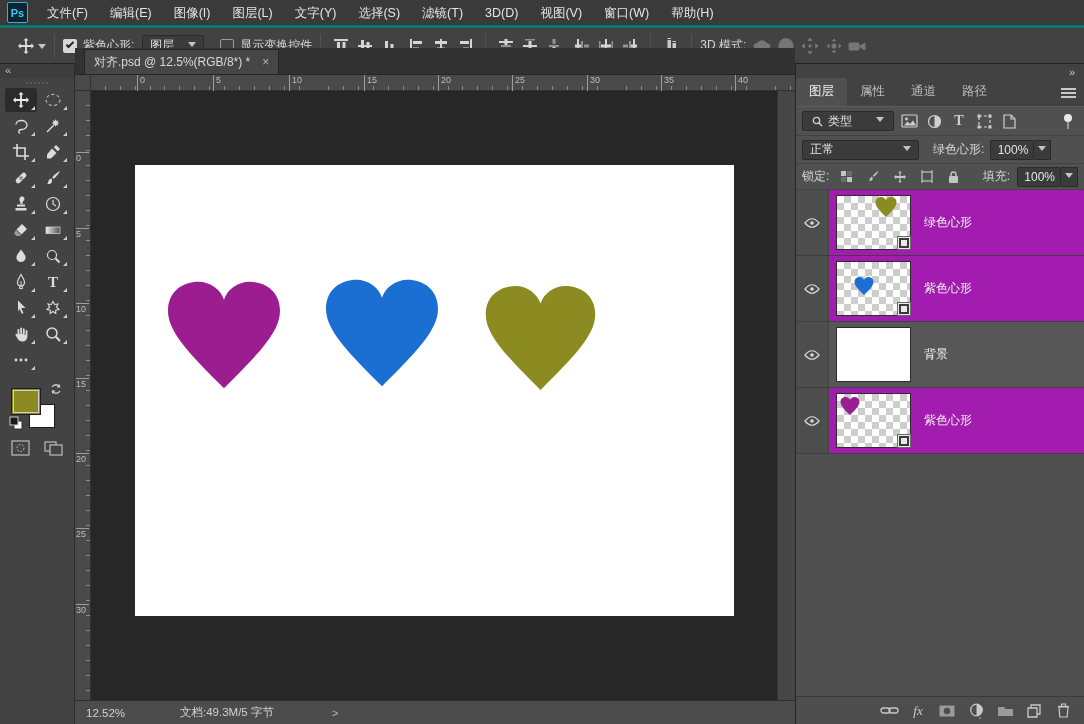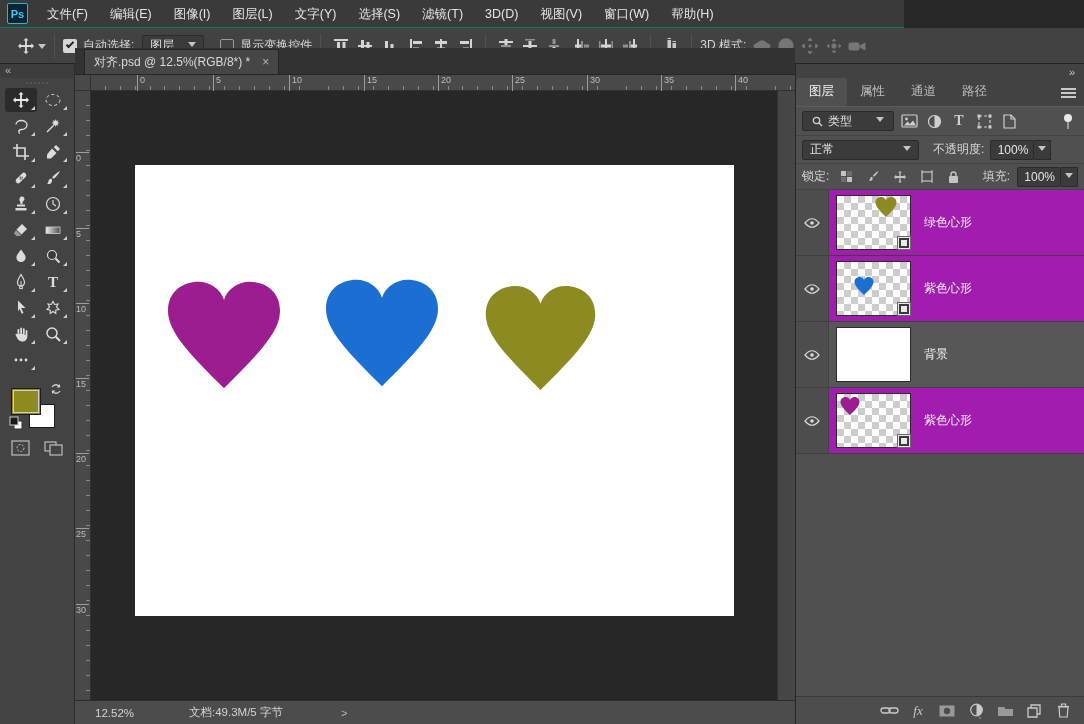--- a/index.html
+++ b/index.html
@@ -1,21 +1,21 @@
 <!DOCTYPE html>
 <html><head>
 <meta charset="utf-8">
 <style>
   *{box-sizing:border-box;margin:0;padding:0}
   html,body{width:1084px;height:724px}
   body{position:relative;background:#282828;font-family:"Liberation Sans","DejaVu Sans",sans-serif;font-size:12px;color:#dcdcdc;overflow:hidden}
   svg{display:block}
 
   
-  .menubar{position:absolute;left:0;top:0;width:904px;height:28px;background:#3a3a3a;border-bottom:1px solid #0f766e;display:flex;align-items:center}
+  .menubar{position:absolute;left:0;top:0;width:1084px;height:28px;background:#3a3a3a;border-bottom:3px solid #0f766e;display:flex;align-items:center}
   .pslogo{width:21px;height:21px;margin:0 8px 0 7px;background:#0c2533;border:1px solid #2fb2d9;color:#3fc6ef;font-size:11px;font-weight:bold;display:flex;align-items:center;justify-content:center;border-radius:2px}
   .menu-item{padding:0 11px;height:28px;line-height:28px;color:#e4e4e4;font-size:12.5px;cursor:default}
 
   
   .optionsbar{position:absolute;left:0;top:28px;width:1084px;height:36px;background:#424242;border-bottom:1px solid #232323;display:flex;align-items:center}
   .osep{width:1px;height:24px;background:#2f2f2f;border-right:1px solid #525252;margin:0 8px}
   .tri{width:0;height:0;border:4px solid transparent;border-top:5px solid #c4c4c4;margin-top:5px}
   .cbx{width:14px;height:14px;border-radius:2px;display:inline-flex;align-items:center;justify-content:center;margin-right:6px}
   .cbx.on{background:#d6d6d6}
   .cbx.off{border:1px solid #9b9b9b;background:transparent}
@@ -53,21 +53,21 @@
   .hticks{position:absolute;left:0;right:0;bottom:0;height:4px;background:repeating-linear-gradient(90deg,transparent 0 13.9px,#8a8a8a 13.9px 14.9px)}
   .hnum{position:absolute;top:0;height:16px;border-left:1px solid #9d9d9d;padding-left:2px;font-size:9px;color:#bdbdbd;line-height:11px}
   .vruler{position:absolute;left:0;top:16px;bottom:0;width:16px;background:#494949;border-right:1px solid #303030}
   .vticks{position:absolute;top:0;bottom:0;right:0;width:4px;background:repeating-linear-gradient(180deg,transparent 0 14px,#8a8a8a 14px 15px)}
   .vnum{position:absolute;left:1px;width:13px;border-top:1px solid #9d9d9d;padding-top:1px;font-size:9px;color:#bdbdbd;word-break:break-all;line-height:8px}
   .viewport{position:absolute;left:16px;top:16px;right:18px;bottom:0;background:#272727}
   .rightstrip{position:absolute;right:0;top:16px;bottom:0;width:18px;background:#464646;border-left:1px solid #333}
   .canvas{position:absolute;left:44px;top:74px;width:599px;height:451px;background:#ffffff}
   .heart{position:absolute}
   .statusbar{height:24px;background:#4c4c4c;border-top:1px solid #2d2d2d;display:flex;align-items:center;color:#d2d2d2;font-size:11.5px}
-  .zoomfield{margin-left:20px;width:72px}
+  .zoomfield{margin-left:11px;width:72px}
   .docinfo{margin-left:22px}
   .statchev{margin-left:58px;color:#b9b9b9;font-size:11px}
 
   
   .dock{position:absolute;right:0;top:64px;width:289px;bottom:0;background:#4a4a4a;border-left:1px solid #262626;display:flex;flex-direction:column}
   .dockhead{height:16px;background:#424242;display:flex;justify-content:flex-end;align-items:center;padding-right:9px;color:#c9c9c9;font-size:11px}
   .paneltabs{height:26px;background:#424242;display:flex;align-items:flex-end;position:relative}
   .ptab{padding:5px 13px 6px;color:#bfbfbf;font-size:12.5px}
   .ptab.active{background:#505050;color:#f0f0f0;border-radius:2px 2px 0 0}
   .burger{position:absolute;right:8px;top:8px;width:15px;height:10px;border-top:2px solid #c9c9c9;border-bottom:2px solid #c9c9c9}
@@ -120,21 +120,21 @@
   <span class="ico" style="margin-left:14px">
     <svg width="18" height="18" viewBox="0 0 18 18" fill="#dcdcdc">
         <path d="M9 1l2.6 2.6h-1.7V8h4.4V6.3L17 9l-2.7 2.7V10H9.9v4.4h1.7L9 17l-2.6-2.6h1.7V10H3.7v1.7L1 9l2.7-2.7v1.7h4.4V3.6H6.4z"></path>
       </svg>
   </span>
   <span class="tri"></span>
   <span class="osep"></span>
   <span class="cbx on">
       <i class="checkmark"></i>
     </span>
-  <span class="plabel">自动选择:</span>
+  <span class="plabel">紫色心形:</span>
   <span class="field" style="width:62px;margin-left:8px;justify-content:space-between">
     <span>图层</span>
       <span class="tri" style="margin-top:1px"></span>
   </span>
   <span class="cbx off" style="margin-left:16px"></span>
   <span class="plabel">显示变换控件</span>
   <span class="osep"></span>
 
   <span class="ico">
       <svg width="17" height="16" fill="#d4d4d4">
@@ -588,21 +588,21 @@
             <rect x="4" y="9" width="2" height="7" fill="#9a9a9a"></rect>
           </svg>
         </span>
     </div>
 
     <div class="prow blendrow">
       <span class="field blendsel">
         <span>正常</span>
           <span class="tri" style="margin-top:1px"></span>
       </span>
-      <span class="plabel" style="margin-left:8px">不透明度:</span>
+      <span class="plabel" style="margin-left:8px">绿色心形:</span>
       <span style="display:flex">
         <span class="field valbox">100%</span>
         <span class="chevbox">
             <span class="tri" style="margin-top:1px"></span>
           </span>
       </span>
     </div>
 
     <div class="prow lockrow">
       <span class="plabel">锁定:</span>

